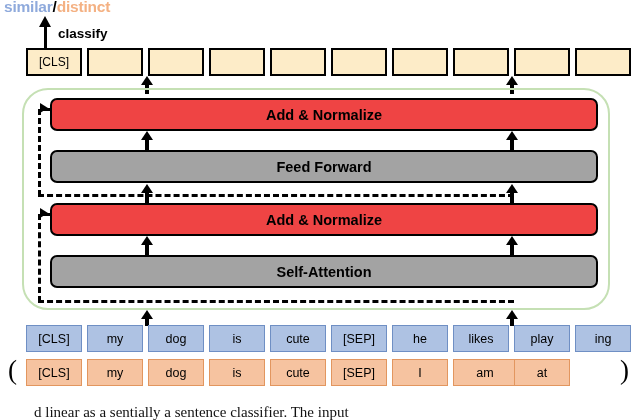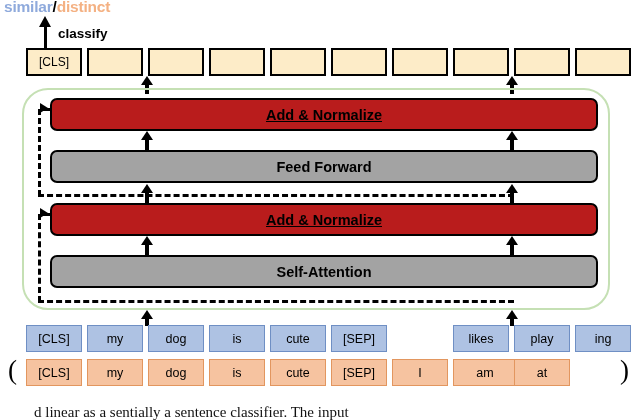--- a/index.html
+++ b/index.html
@@ -54,21 +54,21 @@
     background:transparent;
   }
 
   
   .layer{
     position:absolute;left:50px;width:548px;height:33px;
     border:2px solid #000;border-radius:7px;box-sizing:border-box;
     display:flex;align-items:center;justify-content:center;
     font-size:14.5px;font-weight:bold;color:#000;
   }
-  .layer.green{background:#b91c1c;text-decoration:underline;}
+  .layer.green{background:#ef4444;}
   .layer.yellow{background:#a3a3a3;}
   .ln2{top:98px;}
   .ff{top:150px;}
   .ln1{top:203px;}
   .sa{top:255px;}
 
   
   .vbar{position:absolute;width:3.2px;background:#000;}
   .vhead{
     position:absolute;width:0;height:0;
@@ -187,20 +187,21 @@
   <div class="dash-head" style="left:40px;top:103px;"></div>
   <div class="dash-h" style="left:40px;top:108px;width:12px;"></div>
 
   <div class="in-row blue-row">
     <div class="tok blue" style="left:0px;width:56px;">[CLS]</div>
     <div class="tok blue" style="left:61px;width:56px;">my</div>
     <div class="tok blue" style="left:122px;width:56px;">dog</div>
     <div class="tok blue" style="left:183px;width:56px;">is</div>
     <div class="tok blue" style="left:244px;width:56px;">cute</div>
     <div class="tok blue" style="left:305px;width:56px;">[SEP]</div>
+    <div class="tok blue" style="left:366px;width:56px;">he</div>
     <div class="tok blue" style="left:427px;width:56px;">likes</div>
     <div class="tok blue" style="left:488px;width:56px;">play</div>
     <div class="tok blue" style="left:549px;width:56px;">ing</div>
   </div>
 
   <div class="paren paren-l">(</div>
   <div class="paren paren-r">)</div>
 
   <div class="in-row orange-row">
     <div class="tok orange" style="left:0px;width:56px;">[CLS]</div>

